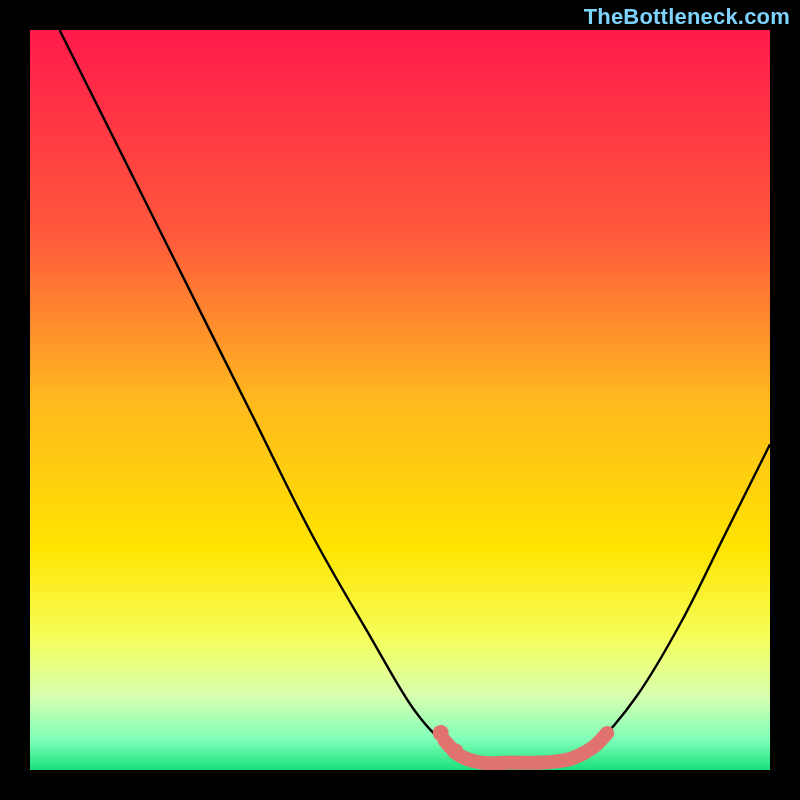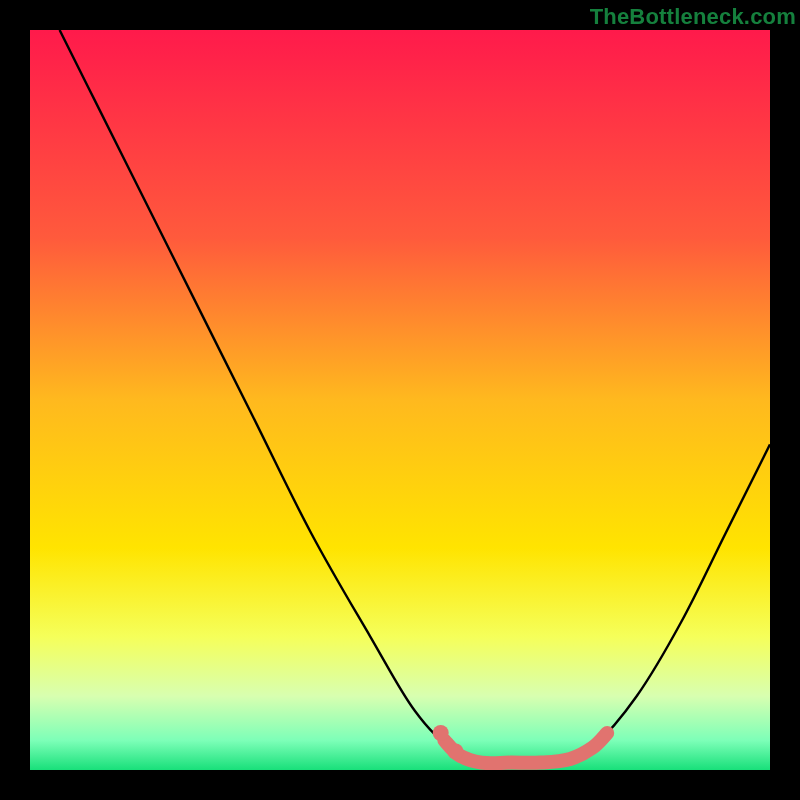--- a/index.html
+++ b/index.html
@@ -1,17 +1,17 @@
 <!DOCTYPE html>
 <html><head>
 <meta charset="utf-8">
 <style>
   html,body{margin:0;padding:0;width:800px;height:800px;background:#000;overflow:hidden}
   .frame{position:absolute;left:30px;top:30px;width:740px;height:740px;}
-  .watermark{position:absolute;top:4px;right:4px;font:600 22px Arial,Helvetica,sans-serif;color:#15803d;letter-spacing:.2px}
+  .watermark{position:absolute;top:4px;right:10px;font:600 22px Arial,Helvetica,sans-serif;color:#7dd3fc;letter-spacing:.2px}
   svg{display:block}
 </style>
 </head>
 <body>
 
 <div class="frame">
   <svg id="chart-svg" width="740" height="740" viewBox="0 0 740 740">
     <defs>
       <linearGradient id="bg" x1="0" y1="0" x2="0" y2="1">
           <stop offset="0%" stop-color="#ff1a4b"></stop>

